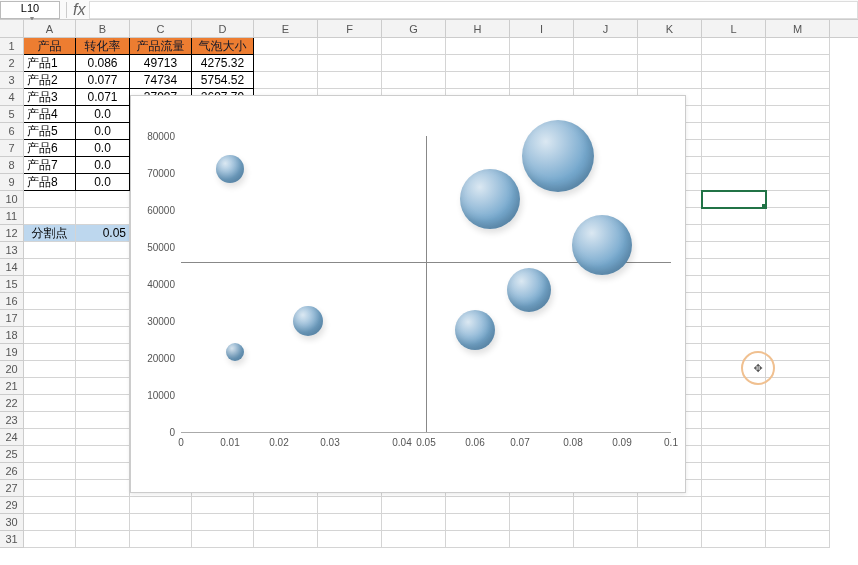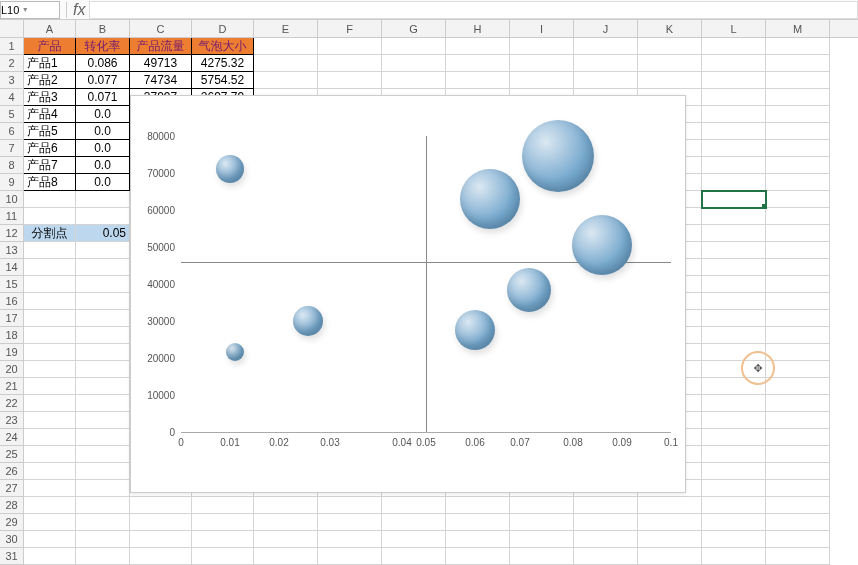--- a/index.html
+++ b/index.html
@@ -1,39 +1,39 @@
 <!DOCTYPE html>
 <html><head>
 <meta charset="utf-8">
 <style>
 * { box-sizing: border-box; margin: 0; padding: 0; }
 body { font-family: "Segoe UI", Arial, sans-serif; font-size: 12px; background: #fff; color: #000; width: 858px; height: 565px; overflow: hidden; position: relative; }
 
 
 .formula-bar { height: 20px; display: flex; align-items: center; border-bottom: 1px solid #ccc; background: #fafafa; }
-.name-box { width: 60px; height: 18px; border: 1px solid #bbb; background: #fff; padding: 0 0; font-size: 11px; display: flex; align-items: center; }
+.name-box { width: 60px; height: 18px; border: 1px solid #bbb; background: #fff; padding: 0 8px; font-size: 11px; display: flex; align-items: center; flex-direction: column; }
 .fx-sep { width: 1px; height: 16px; background: #ccc; margin: 0 6px; }
 .fx-icon { font-style: italic; font-size: 16px; color: #666; margin-right: 4px; }
 .fx-drop { font-size: 8px; color: #888; margin-left: 4px; }
 
 
 .grid { position: relative; }
 .col-headers { display: flex; height: 18px; background: #f3f3f3; border-bottom: 1px solid #ccc; }
 .hdr-corner { width: 24px; border-right: 1px solid #ccc; background: #f3f3f3; }
 .col-hdr { border-right: 1px solid #ccc; text-align: center; font-size: 11px; color: #555; line-height: 18px; }
 .row { display: flex; height: 17px; }
 .row-hdr { width: 24px; background: #f3f3f3; border-right: 1px solid #ccc; border-bottom: 1px solid #ccc; text-align: center; font-size: 11px; color: #555; line-height: 16px; }
 .cell { border-right: 1px solid #d4d4d4; border-bottom: 1px solid #d4d4d4; padding: 0 3px; line-height: 16px; font-size: 12px; overflow: hidden; white-space: nowrap; }
 .ca { width: 52px; }
 .cb { width: 54px; }
 .cc { width: 62px; }
 .cd { width: 62px; }
 .ce, .cf, .cg, .ch, .ci, .cj, .ck, .cl, .cm { width: 64px; }
 
-.hdr-cell { background: #ED7D31; color: #701a75; text-align: center; font-weight: normal; border-right: 1px solid #000; border-bottom: 1px solid #000; }
+.hdr-cell { background: #ED7D31; color: #0f172a; text-align: center; font-weight: normal; border-right: 1px solid #000; border-bottom: 1px solid #000; }
 .data-cell { border-right: 1px solid #000; border-bottom: 1px solid #000; text-align: center; }
 .data-cell.left { text-align: left; }
 .split-lbl { background: #BDD7EE; text-align: center; }
 .split-val { background: #BDD7EE; text-align: right; padding-right: 3px; }
 
 .sel-cell { outline: 2px solid #217346; outline-offset: -1px; position: relative; }
 .sel-cell::after { content: ""; position: absolute; right: -2px; bottom: -2px; width: 5px; height: 5px; background: #217346; }
 
 
 .chart-box { position: absolute; left: 130px; top: 95px; width: 556px; height: 398px; background: #fff; border: 1px solid #ccc; box-shadow: 0 1px 4px rgba(0,0,0,0.1); }
@@ -494,36 +494,20 @@
         <div class="cell cg"></div>
         <div class="cell ch"></div>
         <div class="cell ci"></div>
         <div class="cell cj"></div>
         <div class="cell ck"></div>
         <div class="cell cl"></div>
         <div class="cell cm"></div>
       </div>
       <div class="row">
         <div class="row-hdr">27</div>
-        <div class="cell ca"></div>
-        <div class="cell cb"></div>
-        <div class="cell cc"></div>
-        <div class="cell cd"></div>
-        <div class="cell ce"></div>
-        <div class="cell cf"></div>
-        <div class="cell cg"></div>
-        <div class="cell ch"></div>
-        <div class="cell ci"></div>
-        <div class="cell cj"></div>
-        <div class="cell ck"></div>
-        <div class="cell cl"></div>
-        <div class="cell cm"></div>
-      </div>
-      <div class="row">
-        <div class="row-hdr">28</div>
         <div class="cell ca"></div>
         <div class="cell cb"></div>
         <div class="cell cc"></div>
         <div class="cell cd"></div>
         <div class="cell ce"></div>
         <div class="cell cf"></div>
         <div class="cell cg"></div>
         <div class="cell ch"></div>
         <div class="cell ci"></div>
         <div class="cell cj"></div>

